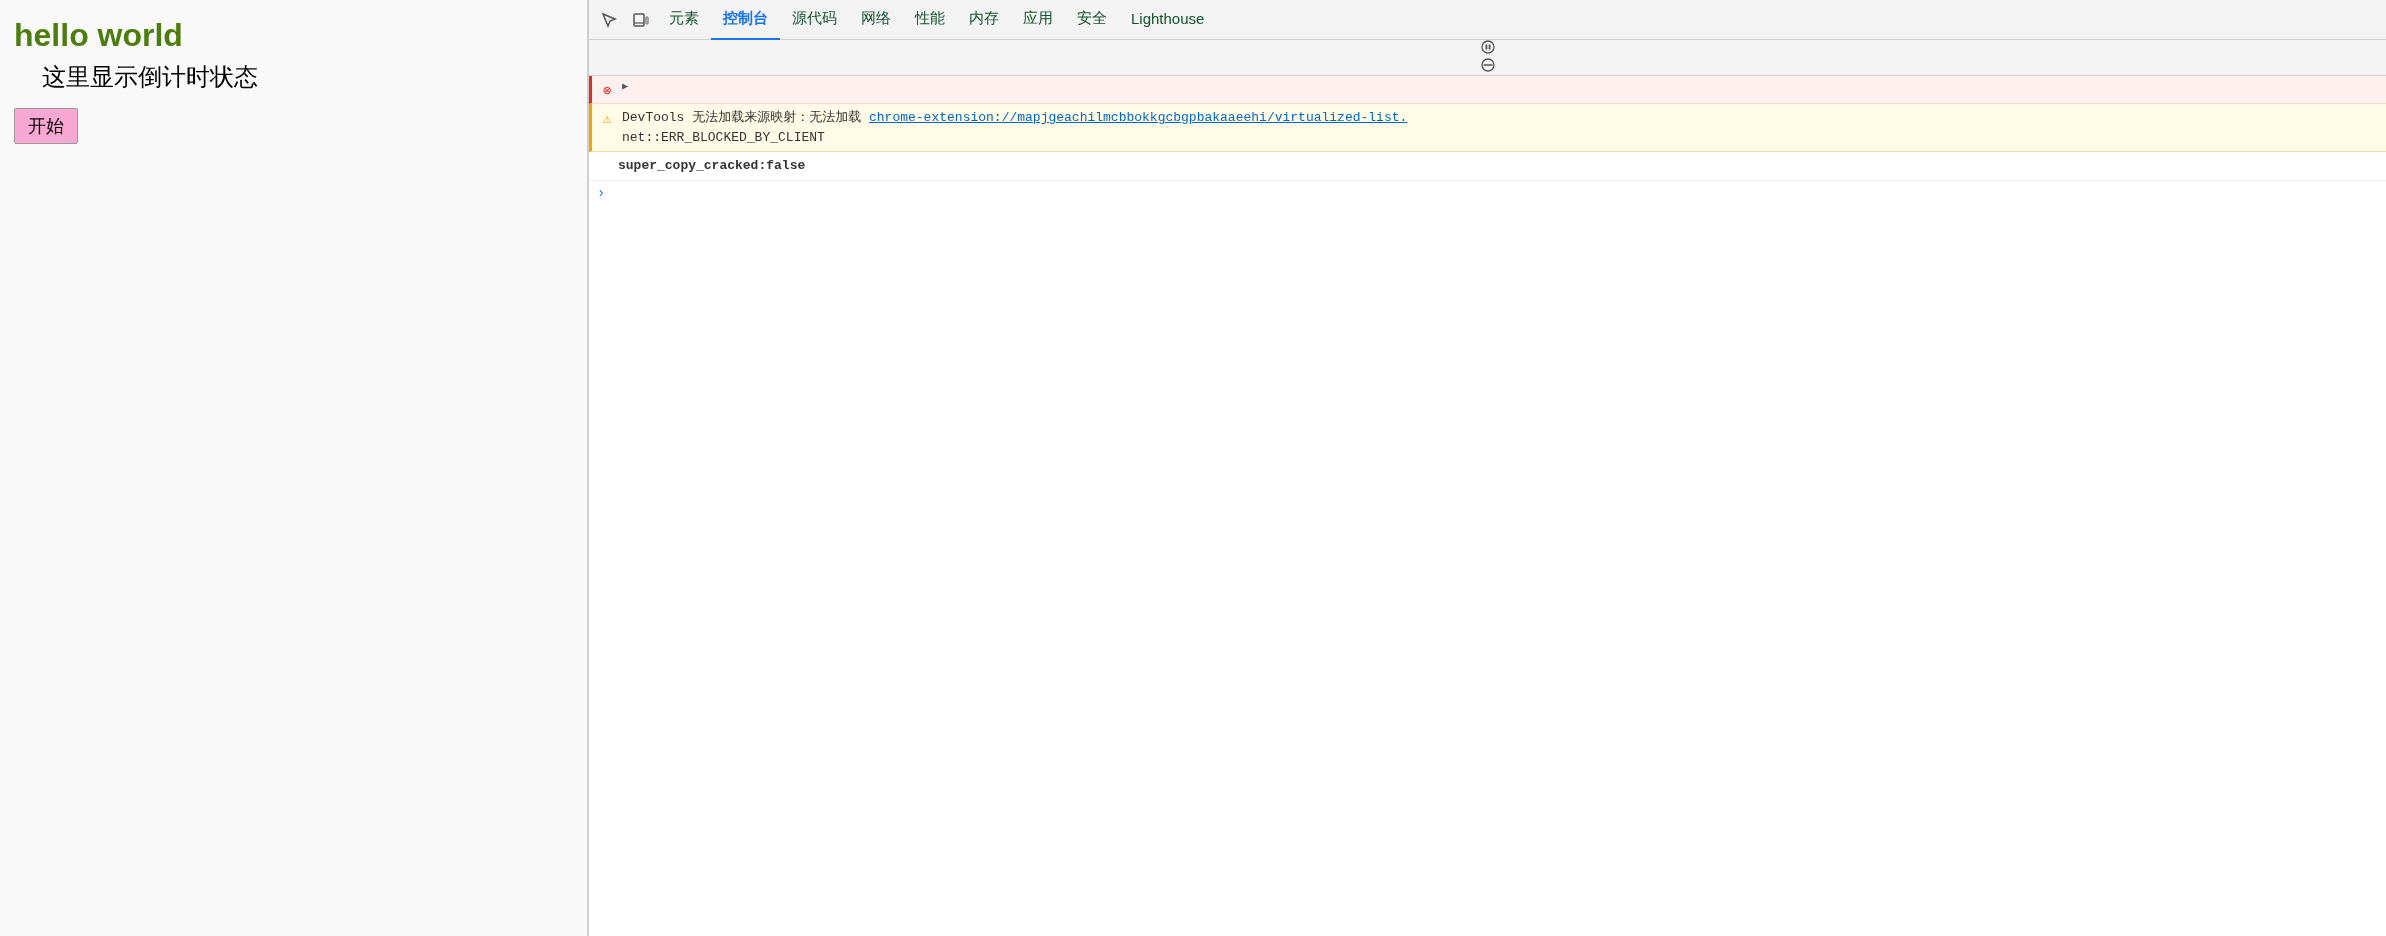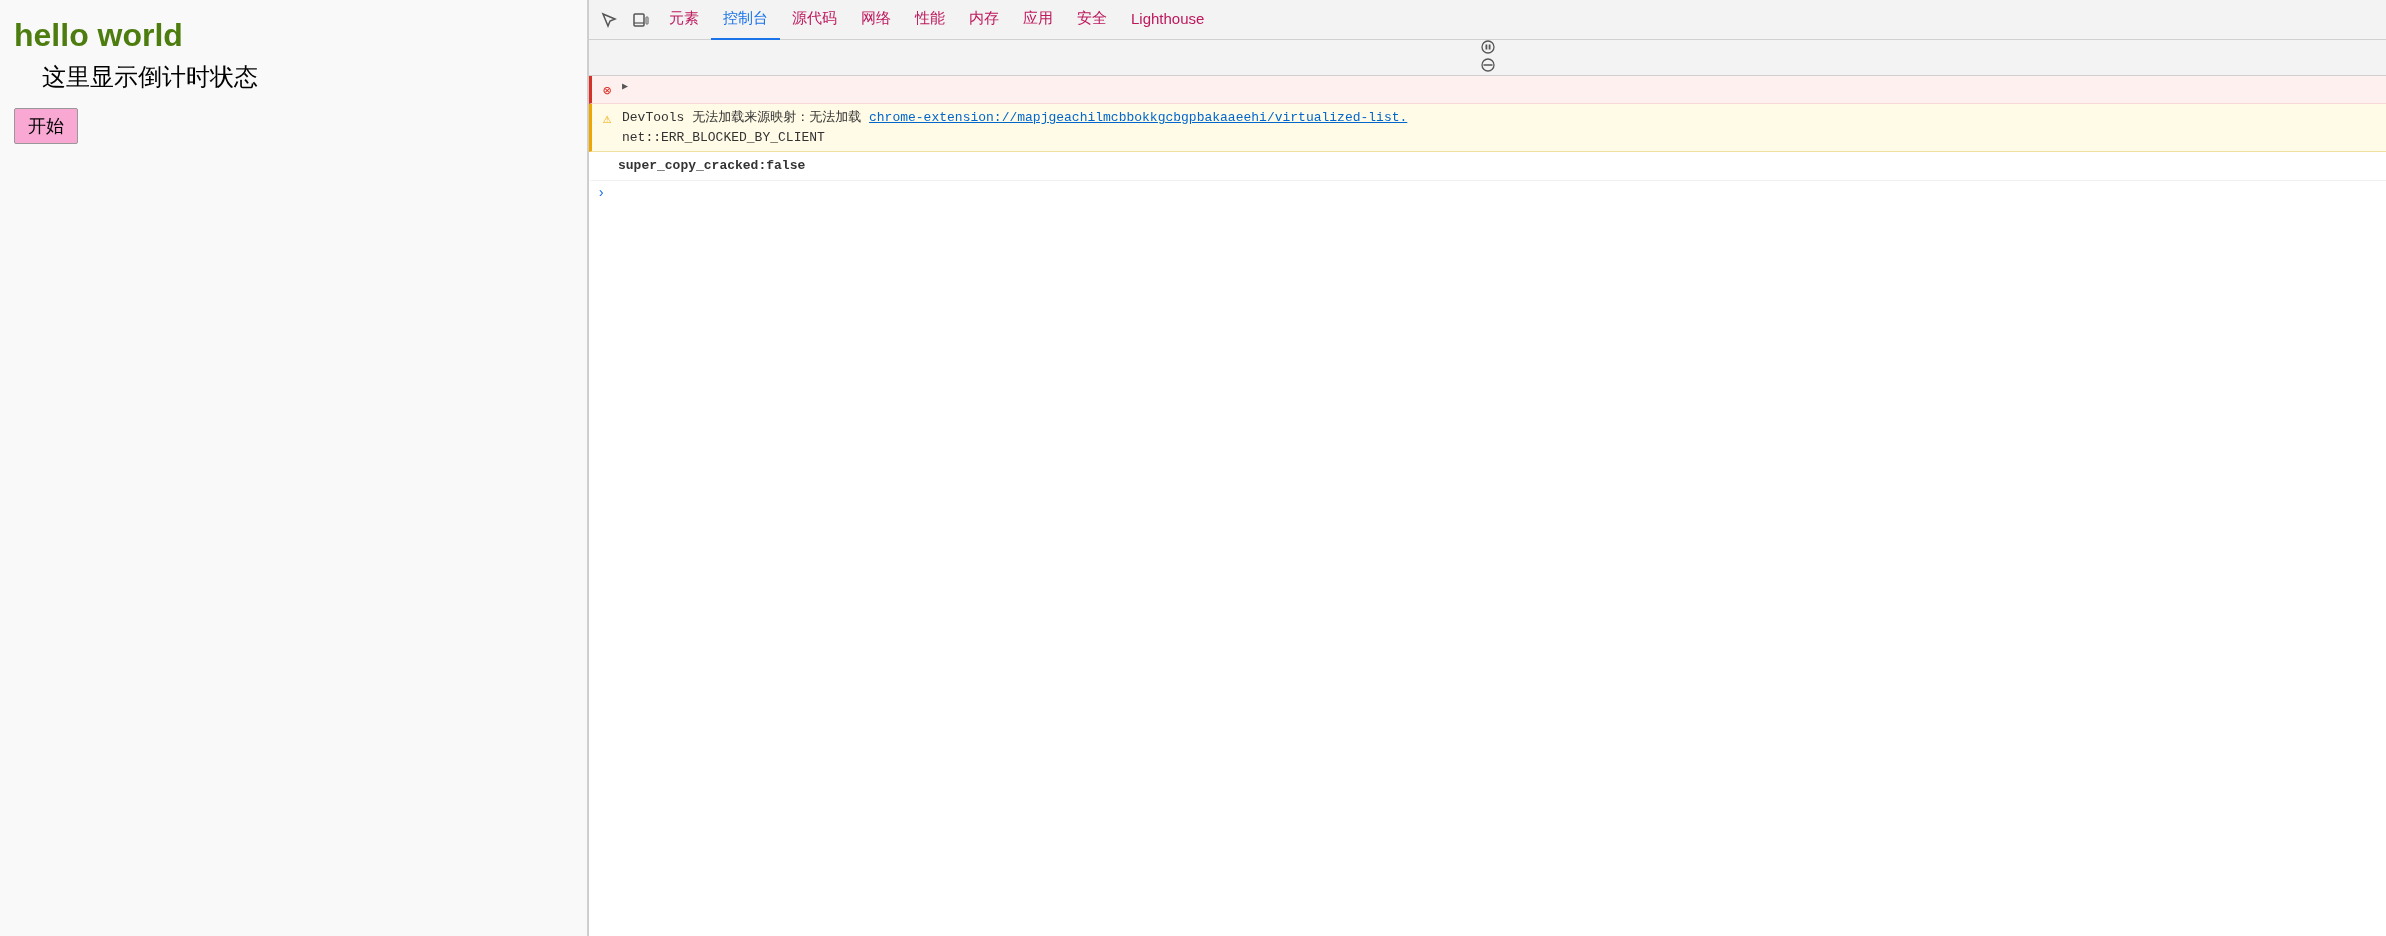--- a/index.html
+++ b/index.html
@@ -76,29 +76,30 @@
       border-radius: 3px;
       color: #555;
       font-size: 16px;
     }
     .devtools-tab {
       padding: 0 12px;
       height: 40px;
       display: flex;
       align-items: center;
       font-size: 15px;
-      color: #be185d;
+      color: #14532d;
       cursor: pointer;
       border-bottom: 2px solid transparent;
       white-space: nowrap;
     }
     .devtools-tab.active {
       color: #1a73e8;
       border-bottom: 2px solid #1a73e8;
       background: transparent;
+      font-weight: bold;
     }
 
     
     .devtools-toolbar {
       display: flex;
       align-items: center;
       border-bottom: 1px solid #d0d0d0;
       background: #f3f3f3;
       height: 36px;
       padding: 0 6px;

